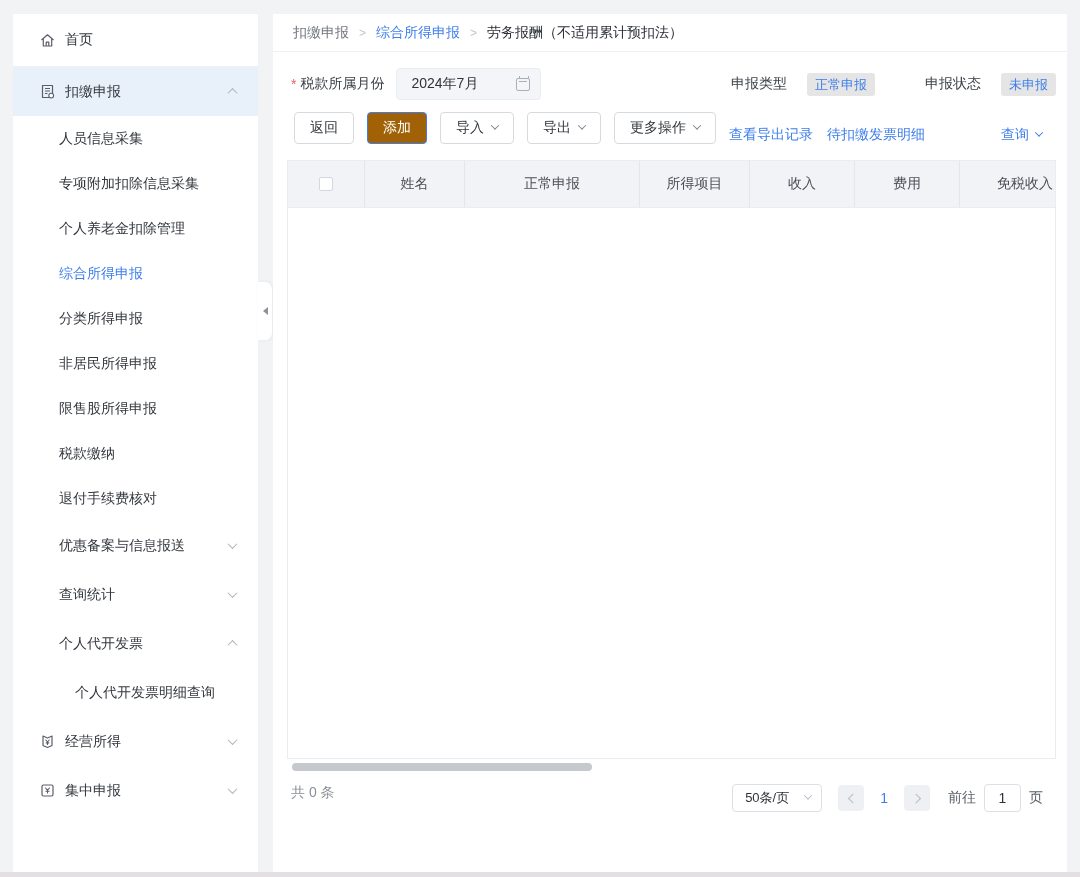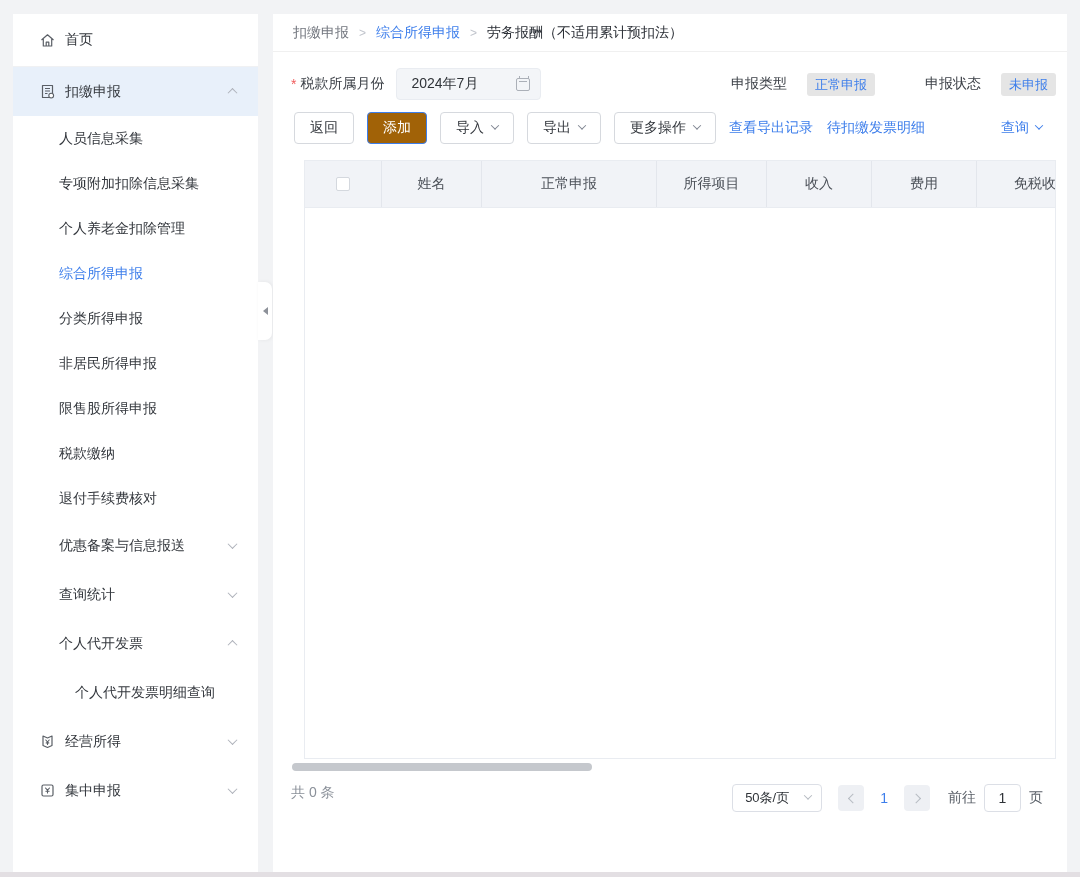--- a/index.html
+++ b/index.html
@@ -47,30 +47,30 @@
   .filter-row { display:flex; align-items:center; margin:16px 11px 0 18px; }
   .req { color:#f05b5b; margin-right:4px; }
   .field-label { color:#3c4047; margin-right:12px;text-align:right; }
   .date-input { width:145px; height:32px; background:#f3f5f8; border:1px solid #e9ecf1; border-radius:4px; display:flex; align-items:center; padding:0 10px 0 14px; color:#2f3338; cursor:pointer; }
   .date-input .dtext { flex:1; }
   .filter-right { margin-left:auto; display:flex; align-items:center; gap:20px; }
   .badge { background:#e5e5e5; color:#3d7eeb; font-size:13px; line-height:1; padding:5px 8px; border-radius:3px; white-space:nowrap; }
   .blabel { color:#3c4047; }
   .group-gap { width:10px; }
 
-  .toolbar { display:flex; align-items:center; margin:12px 11px 0 21px; }
+  .toolbar { display:flex; align-items:flex-end; margin:12px 11px 0 21px; }
   .btn { height:32px; padding:0 15px; border:1px solid #d6d9de; border-radius:4px; background:#fff; font-size:14px; color:#33373d; display:inline-flex; align-items:center; gap:8px; cursor:pointer; margin-right:13px; white-space:nowrap; }
   .btn .chev { border-color:#7f8591; margin-top:-3px; }
   .btn.primary { background:#a16207; border-color:#3d7eeb; color:#fff; }
   .link { color:#3d7eeb; cursor:pointer; white-space:nowrap; margin-right:14px; }
   .query-link { margin-left:auto; margin-right:14px; display:inline-flex; align-items:center; gap:7px; color:#3d7eeb; cursor:pointer; }
   .query-link .chev { margin-top:-3px; }
 
   
-  .table { margin:16px 11px 0 31px; border:1px solid #e9ecf1; overflow:hidden; }
+  .table { margin:16px 11px 0 14px; border:1px solid #e9ecf1; overflow:hidden; }
   .thead { display:flex; height:46px; background:#f1f3f7; width:802px; }
   .th { display:flex; align-items:center; justify-content:center; color:#4a4f57; font-size:14px; border-right:1px solid #e3e6ec; flex:none; }
   .th:last-child { border-right:none; }
   .tbody { height:551px; background:#fff; border-top:1px solid #e9ecf1; }
   .cbx { width:14px; height:14px; border:1px solid #d4d8de; border-radius:2px; background:#fff; cursor:pointer; }
   .scroll-track { margin:4px 11px 0 19px; height:8px; position:relative; }
   .scroll-thumb { position:absolute; left:0; top:0; width:300px; height:8px; background:#c5c8cd; border-radius:4px; cursor:pointer; }
 
   
   .footer { display:flex; margin:13px 24px 0 18px; }

